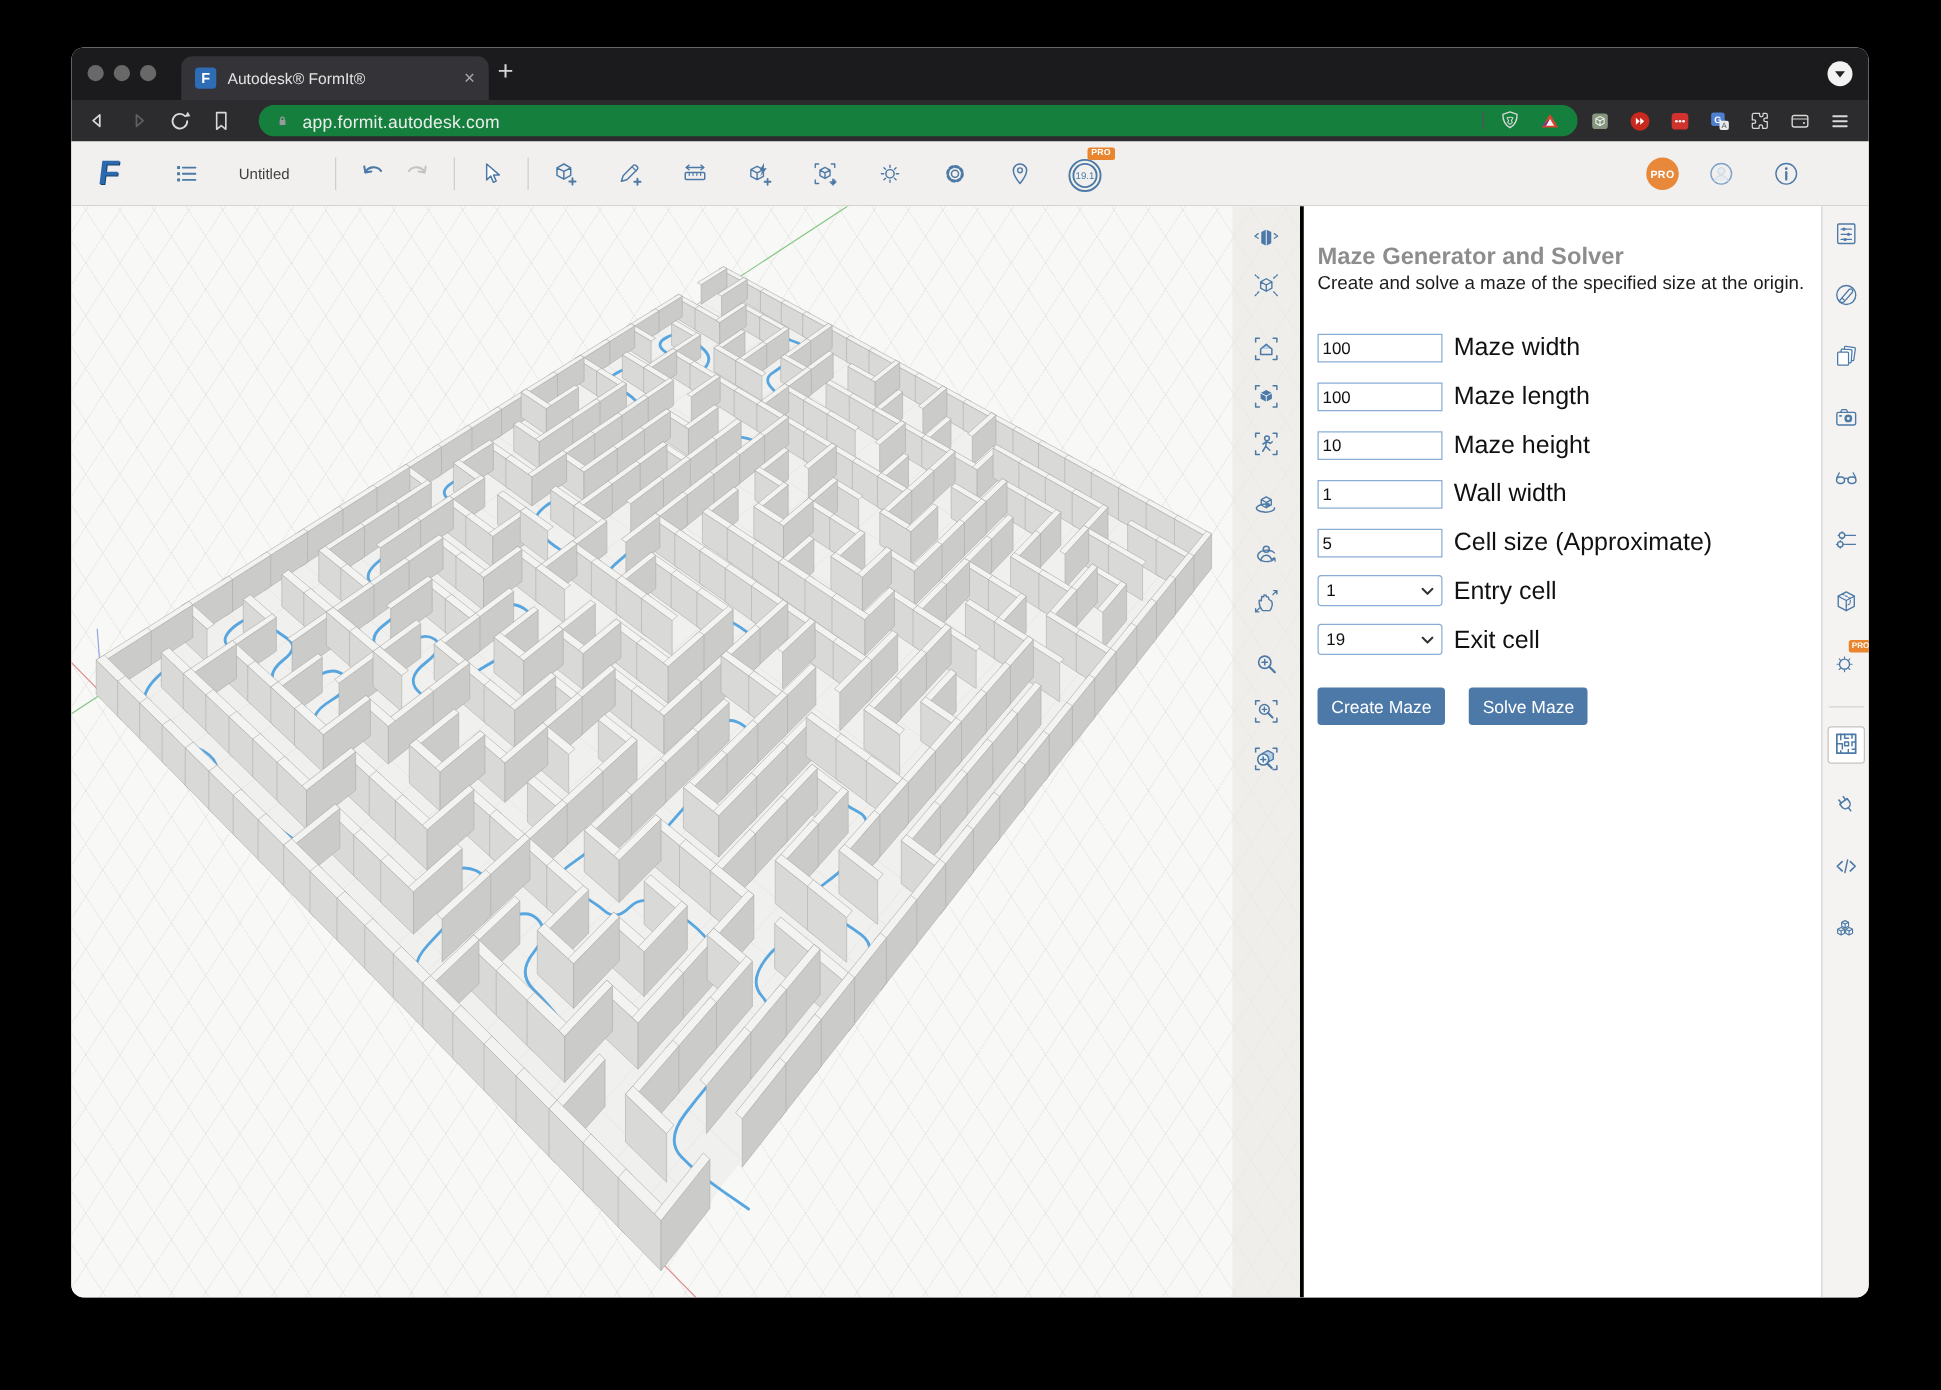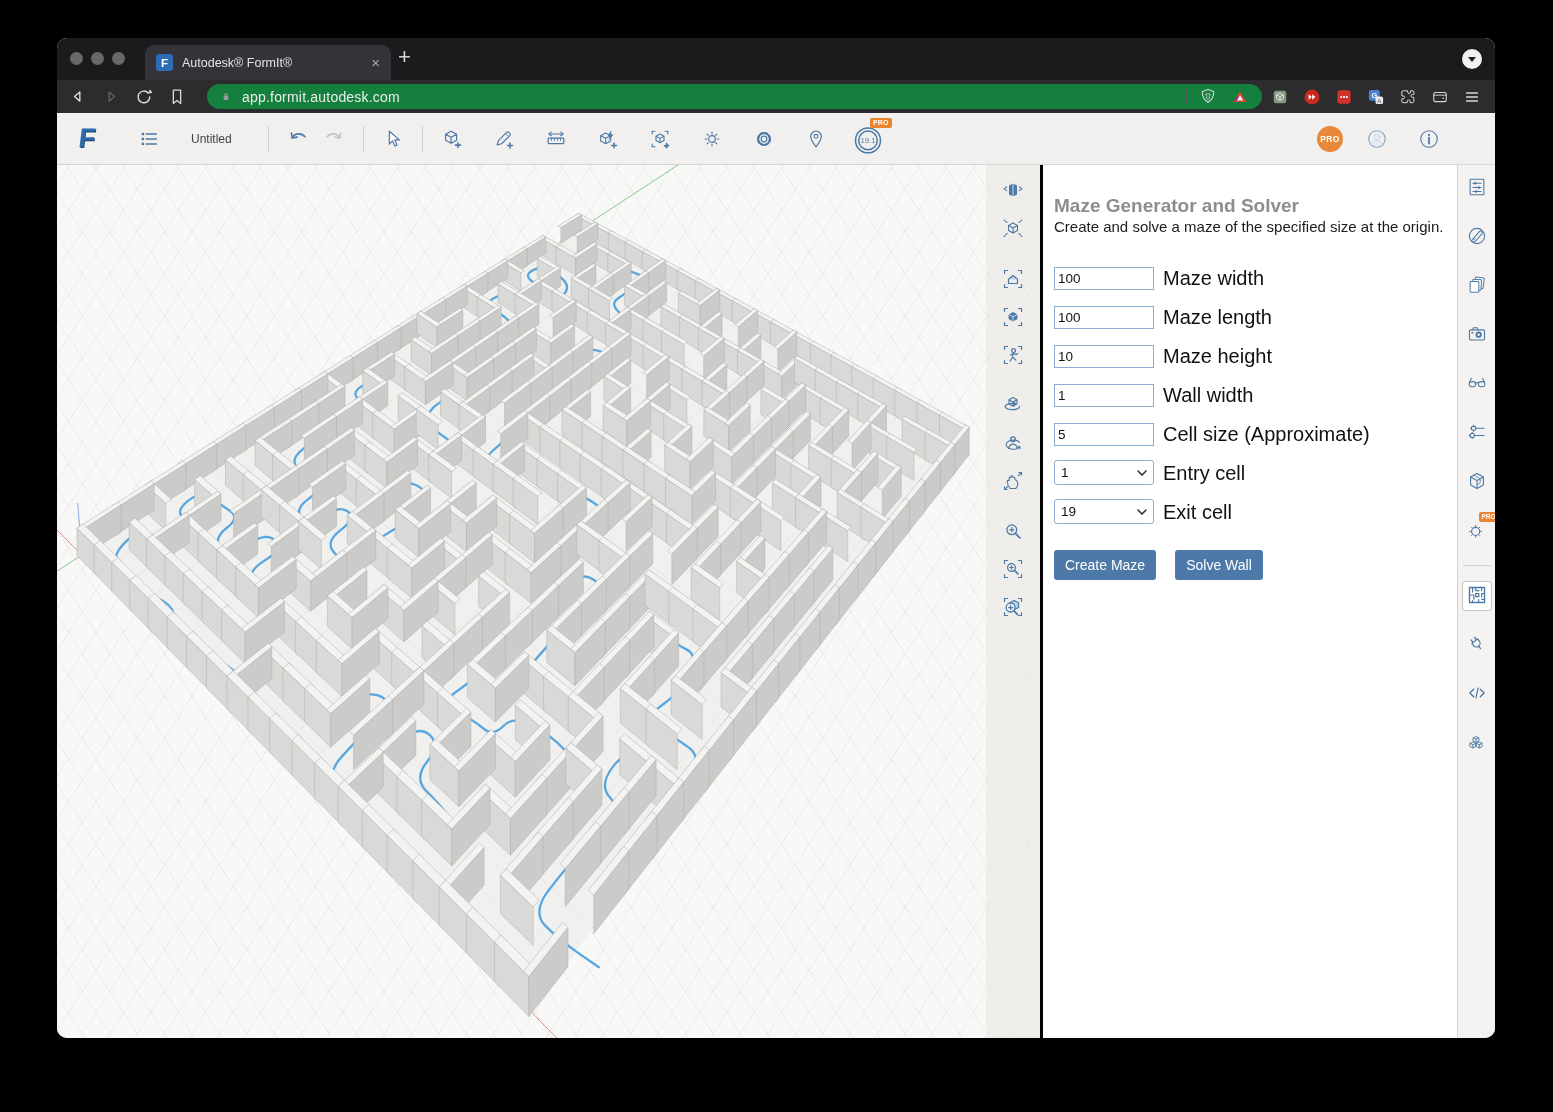--- a/index.html
+++ b/index.html
@@ -1344,21 +1344,21 @@
             <span>19</span>
             <svg class="sel-caret" width="10" height="6" viewBox="0 0 10 6">
                 <path d="M1 1 L5 5 L9 1" fill="none" stroke="currentColor" stroke-width="1.6" stroke-linecap="round"></path>
               </svg>
           </div>
           <label class="flabel">Exit cell</label>
         </div>
       </div>
       <div class="btnrow">
         <button class="pbtn">Create Maze</button>
-        <button class="pbtn">Solve Wall</button>
+        <button class="pbtn">Solve Maze</button>
       </div>
     </div>
 
     <div class="rightstrip" id="rightstrip">
         <button class="rs-btn">
           <span><svg viewBox="0 0 24 24" width="22" height="22" fill="none" stroke="currentColor" stroke-width="1.4" stroke-linecap="round" stroke-linejoin="round">
               <rect x="4.5" y="3.5" width="15" height="17" rx="1" stroke-width="1.2"></rect>
               <path d="M7.5 8 h9 M7.5 12.5 h9 M7.5 17 h9" stroke-width="1.1"></path>
               <circle cx="10" cy="8" r="1.4" fill="currentColor" stroke="none"></circle>
               <circle cx="14" cy="12.5" r="1.4" fill="currentColor" stroke="none"></circle>

